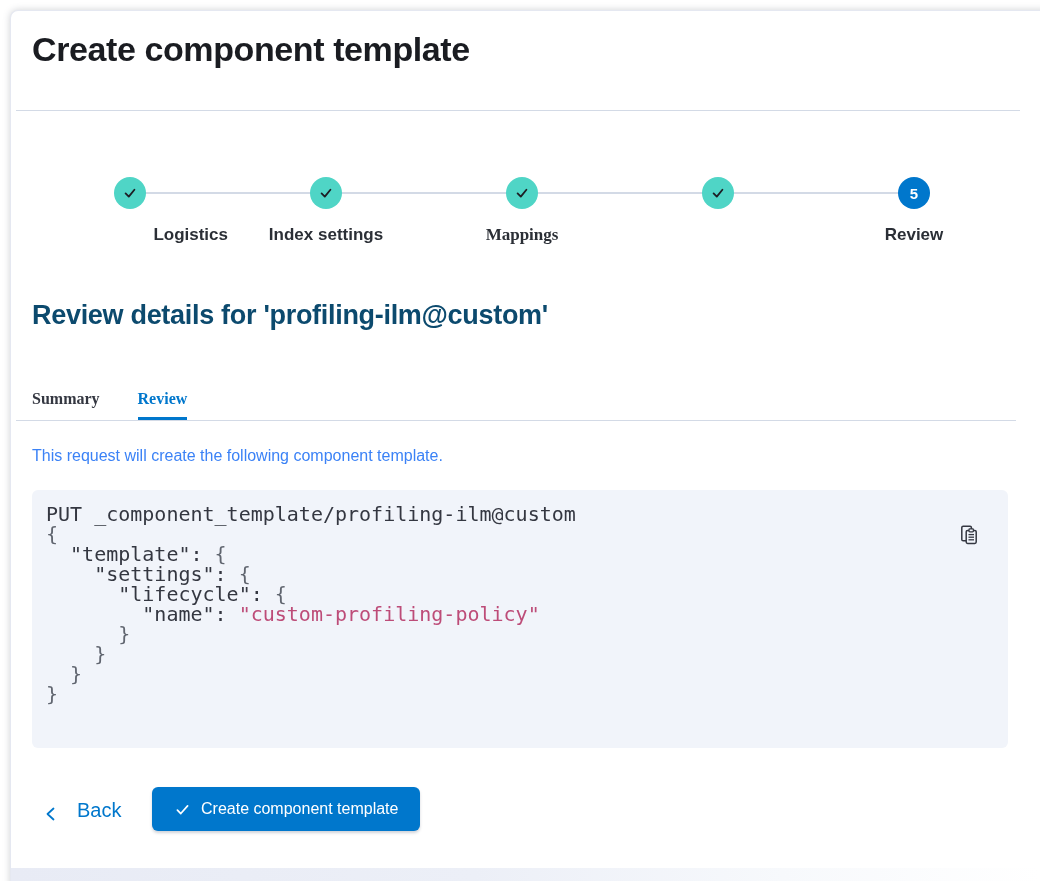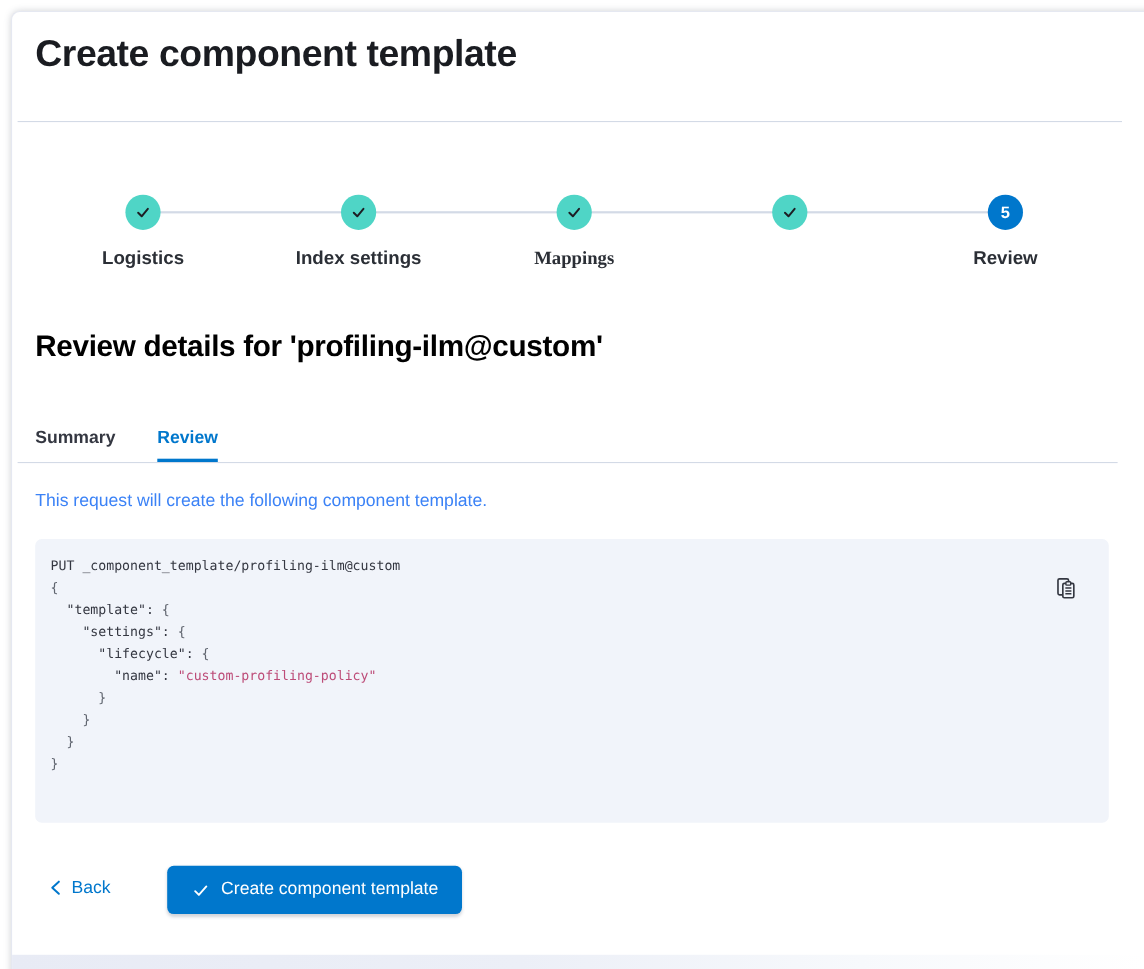--- a/index.html
+++ b/index.html
@@ -35,28 +35,28 @@
     width:32px; height:32px; border-radius:50%; margin:0 auto;
     display:flex; align-items:center; justify-content:center;
     position:relative; z-index:1;
   }
   .step-circle.complete { background:var(--success-teal); }
   .step-circle.current  { background:var(--primary); color:#fff; font-weight:700; font-size:15px; }
   .step-label { margin-top:16px; font-size:17px; font-weight:700; color:#2b2f36; }
 
   .review-heading {
     position:absolute; left:32px; top:300px; margin:0;
-    font-size:27px; font-weight:700; color:#000000; letter-spacing:-0.3px;
+    font-size:27px; font-weight:700; color:#0c4a6e; letter-spacing:-0.3px;
   }
 
   
   .tabs { position:absolute; left:32px; top:389px; display:flex; gap:38px; }
   .tab {
     background:none; border:none; padding:0; margin:0; cursor:pointer;
-    font-family:Liberation Sans, sans-serif; font-size:16px; font-weight:700; color:#343741;
+    font-family:Liberation Serif, serif; font-size:16px; font-weight:700; color:#343741;
     height:20px; line-height:20px; position:relative;
   }
   .tab.active { color:var(--primary); }
   .tab.active::after {
     content:""; position:absolute; left:0; right:0; bottom:-11px; height:3px;
     background:var(--primary);
   }
   .tabs-divider {
     position:absolute; top:420px; left:16px; width:1000px; height:0;
     border:none; border-top:1px solid var(--divider); margin:0;
@@ -64,36 +64,36 @@
 
   .request-desc { position:absolute; left:32px; top:447px; margin:0; font-size:16px; color:#3b82f6; }
 
   
   .code-block {
     position:absolute; left:32px; top:490px; width:976px; height:258px;
     background:var(--code-bg); border-radius:6px;
   }
   .code-block pre {
     margin:0; padding:14px; white-space:pre;
-    font-family:"DejaVu Sans Mono", monospace; font-size:12px; line-height:20px;
+    font-family:"DejaVu Sans Mono", monospace; font-size:20px; line-height:20px;
     color:#343741;
   }
   .c-p { color:#343741; }
   .c-b { color:#60656F; }
   .c-s { color:var(--code-string); }
   .copy-btn {
     position:absolute; top:32px; right:26px; width:26px; height:26px;
     background:none; border:none; padding:0; cursor:pointer;
     display:flex; align-items:center; justify-content:center;
   }
 
   
   .back-link {
-    position:absolute; left:44px; top:799px; display:flex; align-items:flex-start; gap:8px;
-    color:var(--primary); font-size:16px; font-weight:500; cursor:pointer; text-decoration:none;
+    position:absolute; left:44px; top:799px; display:flex; align-items:flex-end; gap:20px;
+    color:var(--primary); font-size:20px; font-weight:500; cursor:pointer; text-decoration:none;
   }
   .primary-btn {
     position:absolute; left:152px; top:787px; height:44px; padding:0 22px;
     display:flex; align-items:center; gap:10px;
     background:var(--primary); color:#fff; border:none; border-radius:6px;
     font-family:inherit; font-size:16px; font-weight:500; cursor:pointer;
     box-shadow:0 2px 3px rgba(40,55,80,.22);
   }
 
   .bottom-strip {
@@ -106,21 +106,21 @@
 
 <div class="panel-edge"></div>
 
 <main class="page">
 
   <h1 class="page-title">Create component template</h1>
   <hr class="title-divider">
 
   <nav class="stepper" id="stepper">
     <div class="stepper-line"></div>
-  <div class="step" style="left: 0px;">
+  <div class="step" style="left: 0px; text-align: right;">
         <div class="step-circle complete">
           <svg width="16" height="16" viewBox="0 0 16 16" fill="none">
             <path d="M3.6 8.4 L6.8 11.6 L12.4 4.8" stroke="#1d1e24" stroke-width="1.8" stroke-linecap="round" stroke-linejoin="round"></path>
           </svg>
         </div>
         <div class="step-label">Logistics</div>
       </div>
       <div class="step" style="left: 196px;">
         <div class="step-circle complete">
           <svg width="16" height="16" viewBox="0 0 16 16" fill="none">

